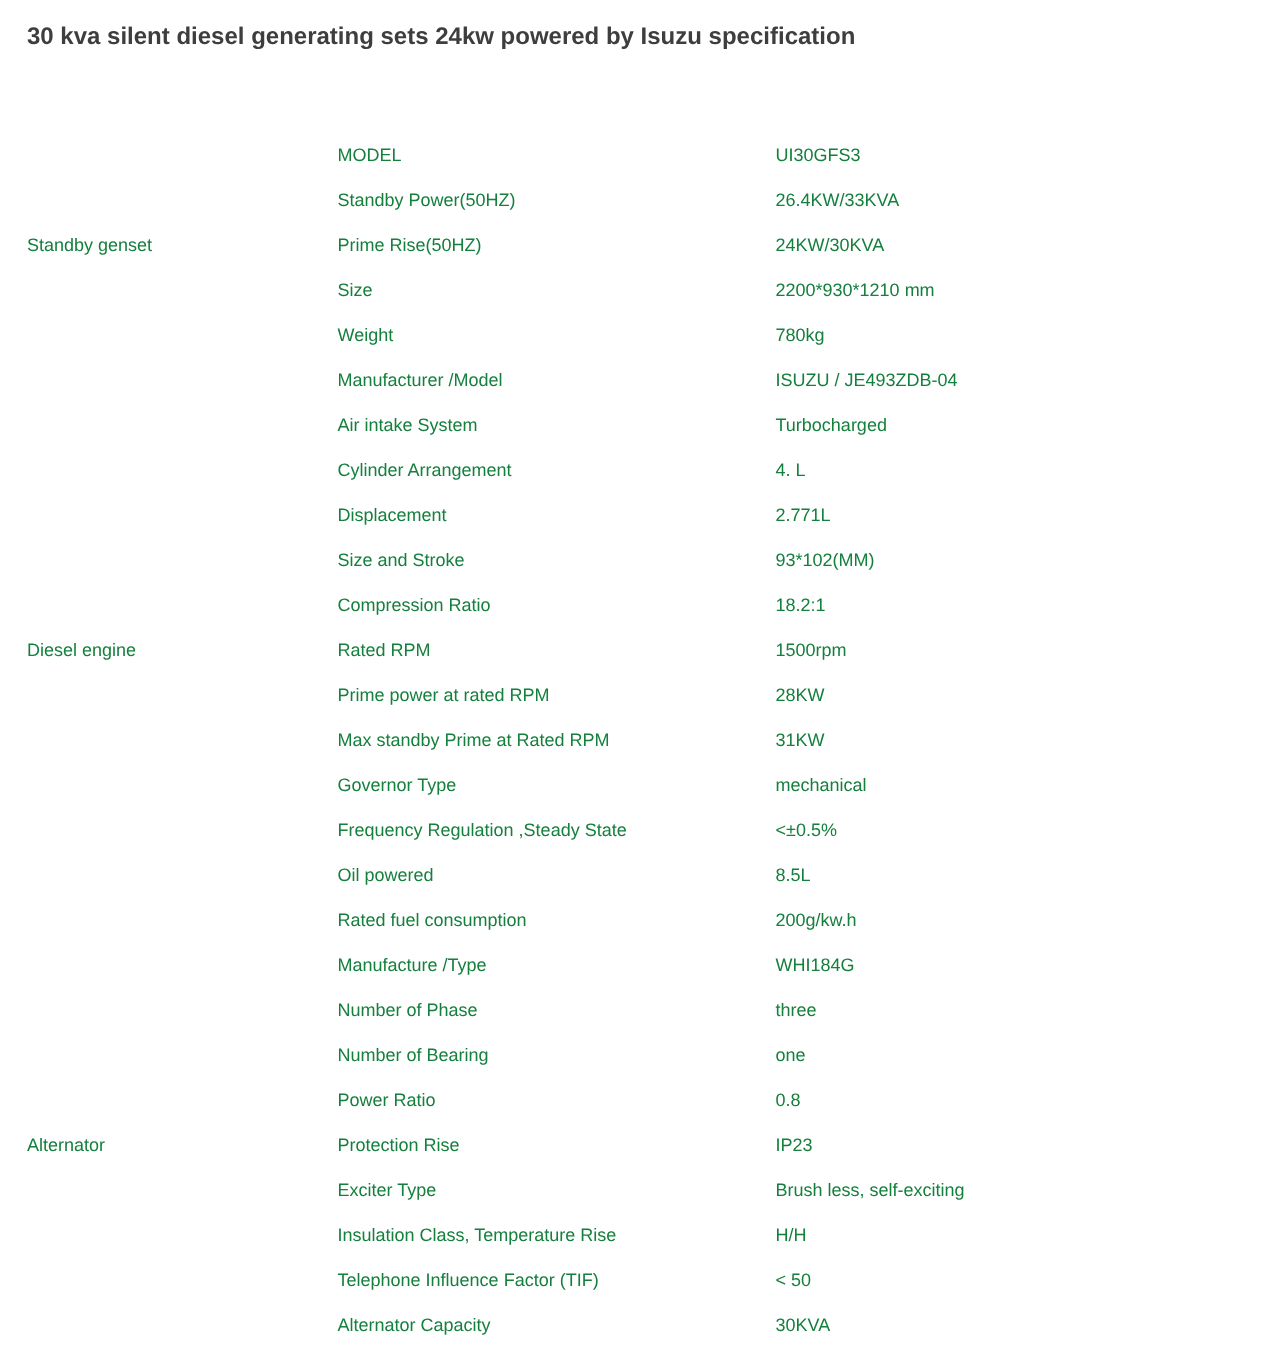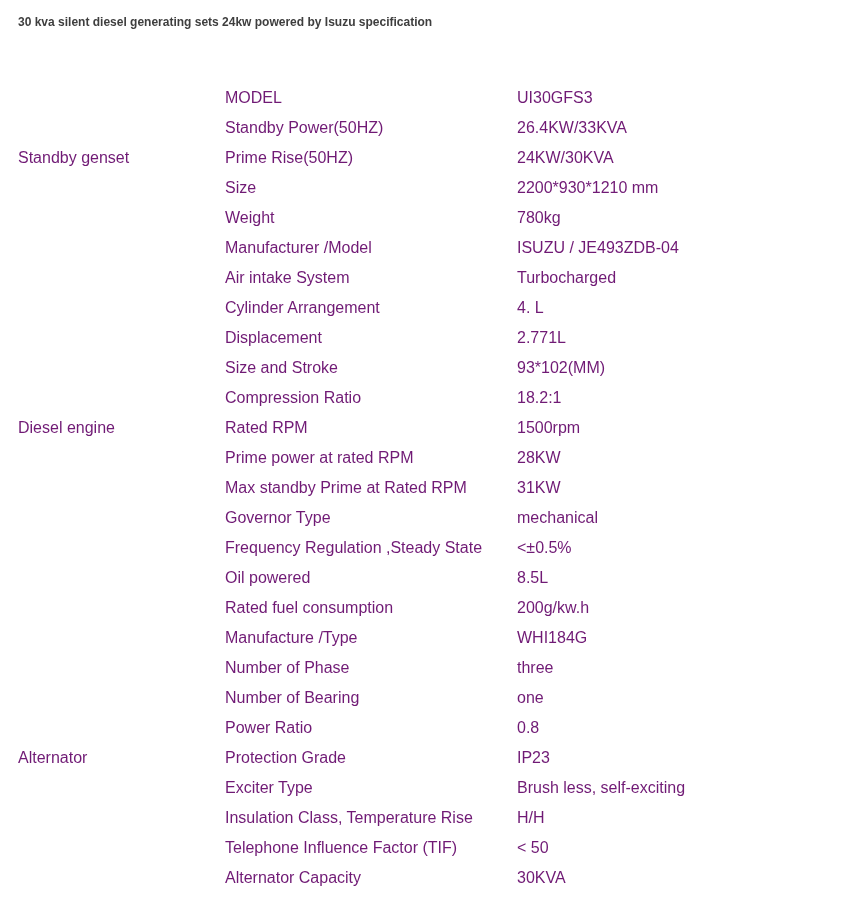--- a/index.html
+++ b/index.html
@@ -11,36 +11,36 @@
     width: 846px;
     height: 908px;
     box-sizing: border-box;
     background: #ffffff;
     font-family: "Liberation Sans", sans-serif;
     overflow: hidden;
   }
   .title {
     margin: 0;
     padding: 15px 0 0 18px;
-    font-size: 12px;
+    font-size: 16px;
     line-height: 1.2;
     font-weight: bold;
     color: #3e3e3e;
   }
   table.spec {
     border-collapse: collapse;
     margin: 54px 0 0 18px;
     table-layout: fixed;
   }
   table.spec td {
     height: 30px;
     padding: 0;
-    font-size: 16px;
+    font-size: 12px;
     line-height: 30px;
-    color: #701a75;
+    color: #15803d;
     vertical-align: middle;
     white-space: nowrap;
     overflow: visible;
   }
   td.cat   { width: 207px; }
   td.label { width: 292px; }
   td.value { width: 311px; }
 </style>
 </head>
 <body>
@@ -138,21 +138,21 @@
       </tr>
       <tr>
         <td class="label">Number of Bearing</td>
         <td class="value">one</td>
       </tr>
       <tr>
         <td class="label">Power Ratio</td>
         <td class="value">0.8</td>
       </tr>
       <tr>
-        <td class="label">Protection Grade</td>
+        <td class="label">Protection Rise</td>
         <td class="value">IP23</td>
       </tr>
       <tr>
         <td class="label">Exciter Type</td>
         <td class="value">Brush less, self-exciting</td>
       </tr>
       <tr>
         <td class="label">Insulation Class, Temperature Rise</td>
         <td class="value">H/H</td>
       </tr>

